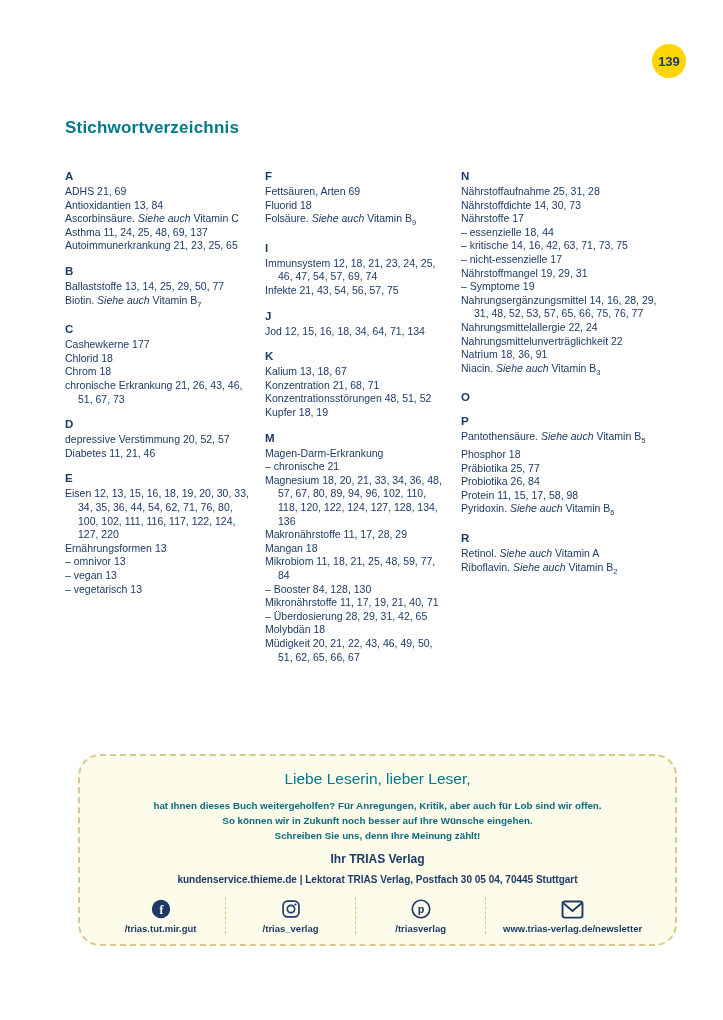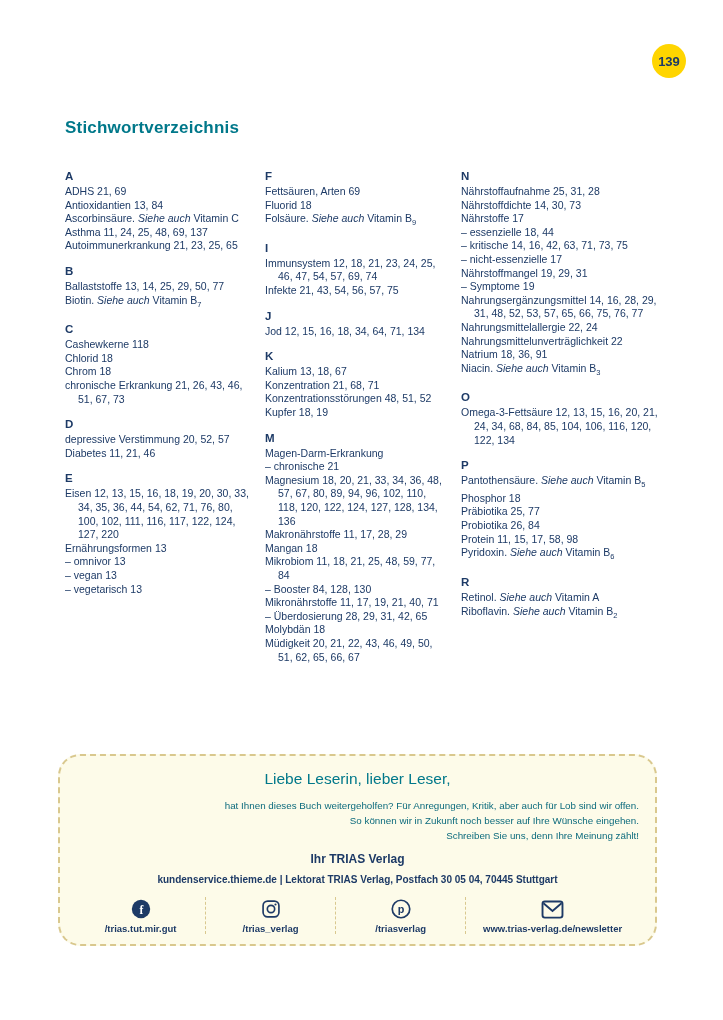--- a/index.html
+++ b/index.html
@@ -18,25 +18,25 @@
   .index { position:absolute; left:65px; top:170px; display:flex; gap:14px; }
   .index-col:nth-child(1){ width:186px; }
   .index-col:nth-child(2){ width:182px; }
   .index-col:nth-child(3){ width:200px; }
   .letter { font-weight:bold; font-size:11.5px; margin:12px 0 3px; }
   .index-section:first-child .letter { margin-top:0; }
   .entry { font-size:10.5px; line-height:13.6px; padding-left:13px; text-indent:-13px; }
   .it { font-style:italic; }
   .sub { font-size:7.5px; vertical-align:sub; }
 
-  .feedback { position:absolute; left:58px; top:754px; width:599px; min-height:186px;
+  .feedback { position:absolute; left:78px; top:754px; width:599px; min-height:186px;
               background:var(--boxbg,#fdfbe9); border:2px dashed var(--boxborder,#d9c88e);
               border-radius:22px; padding:14px 16px 8px; text-align:center; }
   .fb-heading { font-size:15.5px; color:var(--teal,#00788a); margin-bottom:10px; }
-  .fb-line { font-size:9.8px; font-weight:normal; line-height:15px; color:#0d6b7d;text-align:right; }
+  .fb-line { font-size:9.8px; font-weight:bold; line-height:15px; color:#0d6b7d; }
   .fb-sign { font-size:12px; font-weight:bold; color:var(--navy,#1d3a66); margin-top:9px; }
   .fb-contact { font-size:10px; font-weight:bold; color:var(--navy,#1d3a66); margin-top:8px; }
 
   .social-row { display:flex; align-items:stretch; margin-top:10px; }
   .social-cell { flex:1; display:flex; flex-direction:column; align-items:center;
                  justify-content:flex-start; gap:3px; padding:3px 2px 2px; cursor:pointer; }
   .social-cell.wide { flex:1.35; }
   .social-icon { height:22px; display:flex; align-items:center; justify-content:center;
                  color:var(--navy,#1d3a66); }
   .social-label { font-size:9.5px; font-weight:bold; color:var(--navy,#1d3a66); white-space:nowrap; }
@@ -62,21 +62,21 @@
           <div class="entry"><span>Asthma 11, 24, 25, 48, 69, 137</span></div>
           <div class="entry"><span>Autoimmunerkrankung 21, 23, 25, 65</span></div>
         </div>
         <div class="index-section">
           <div class="letter">B</div>
           <div class="entry"><span>Ballaststoffe 13, 14, 25, 29, 50, 77</span></div>
           <div class="entry"><span>Biotin. </span><span class="it">Siehe auch</span><span> Vitamin B</span><span class="sub">7</span></div>
         </div>
         <div class="index-section">
           <div class="letter">C</div>
-          <div class="entry"><span>Cashewkerne 118</span></div>
+          <div class="entry"><span>Cashewkerne 177</span></div>
           <div class="entry"><span>Chlorid 18</span></div>
           <div class="entry"><span>Chrom 18</span></div>
           <div class="entry"><span>chronische Erkrankung 21, 26, 43, 46, 51, 67, 73</span></div>
         </div>
         <div class="index-section">
           <div class="letter">D</div>
           <div class="entry"><span>depressive Verstimmung 20, 52, 57</span></div>
           <div class="entry"><span>Diabetes 11, 21, 46</span></div>
         </div>
         <div class="index-section">
@@ -138,21 +138,20 @@
           <div class="entry"><span>Nährstoffmangel 19, 29, 31</span></div>
           <div class="entry"><span>– Symptome 19</span></div>
           <div class="entry"><span>Nahrungsergänzungsmittel 14, 16, 28, 29, 31, 48, 52, 53, 57, 65, 66, 75, 76, 77</span></div>
           <div class="entry"><span>Nahrungsmittelallergie 22, 24</span></div>
           <div class="entry"><span>Nahrungsmittelunverträglichkeit 22</span></div>
           <div class="entry"><span>Natrium 18, 36, 91</span></div>
           <div class="entry"><span>Niacin. </span><span class="it">Siehe auch</span><span> Vitamin B</span><span class="sub">3</span></div>
         </div>
         <div class="index-section">
           <div class="letter">O</div>
-          <div class="entry"><span>Omega-3-Fettsäure 12, 13, 15, 16, 20, 21, 24, 34, 68, 84, 85, 104, 106, 116, 120, 122, 134</span></div>
         </div>
         <div class="index-section">
           <div class="letter">P</div>
           <div class="entry"><span>Pantothensäure. </span><span class="it">Siehe auch</span><span> Vitamin B</span><span class="sub">5</span></div>
           <div class="entry"><span>Phosphor 18</span></div>
           <div class="entry"><span>Präbiotika 25, 77</span></div>
           <div class="entry"><span>Probiotika 26, 84</span></div>
           <div class="entry"><span>Protein 11, 15, 17, 58, 98</span></div>
           <div class="entry"><span>Pyridoxin. </span><span class="it">Siehe auch</span><span> Vitamin B</span><span class="sub">6</span></div>
         </div>

